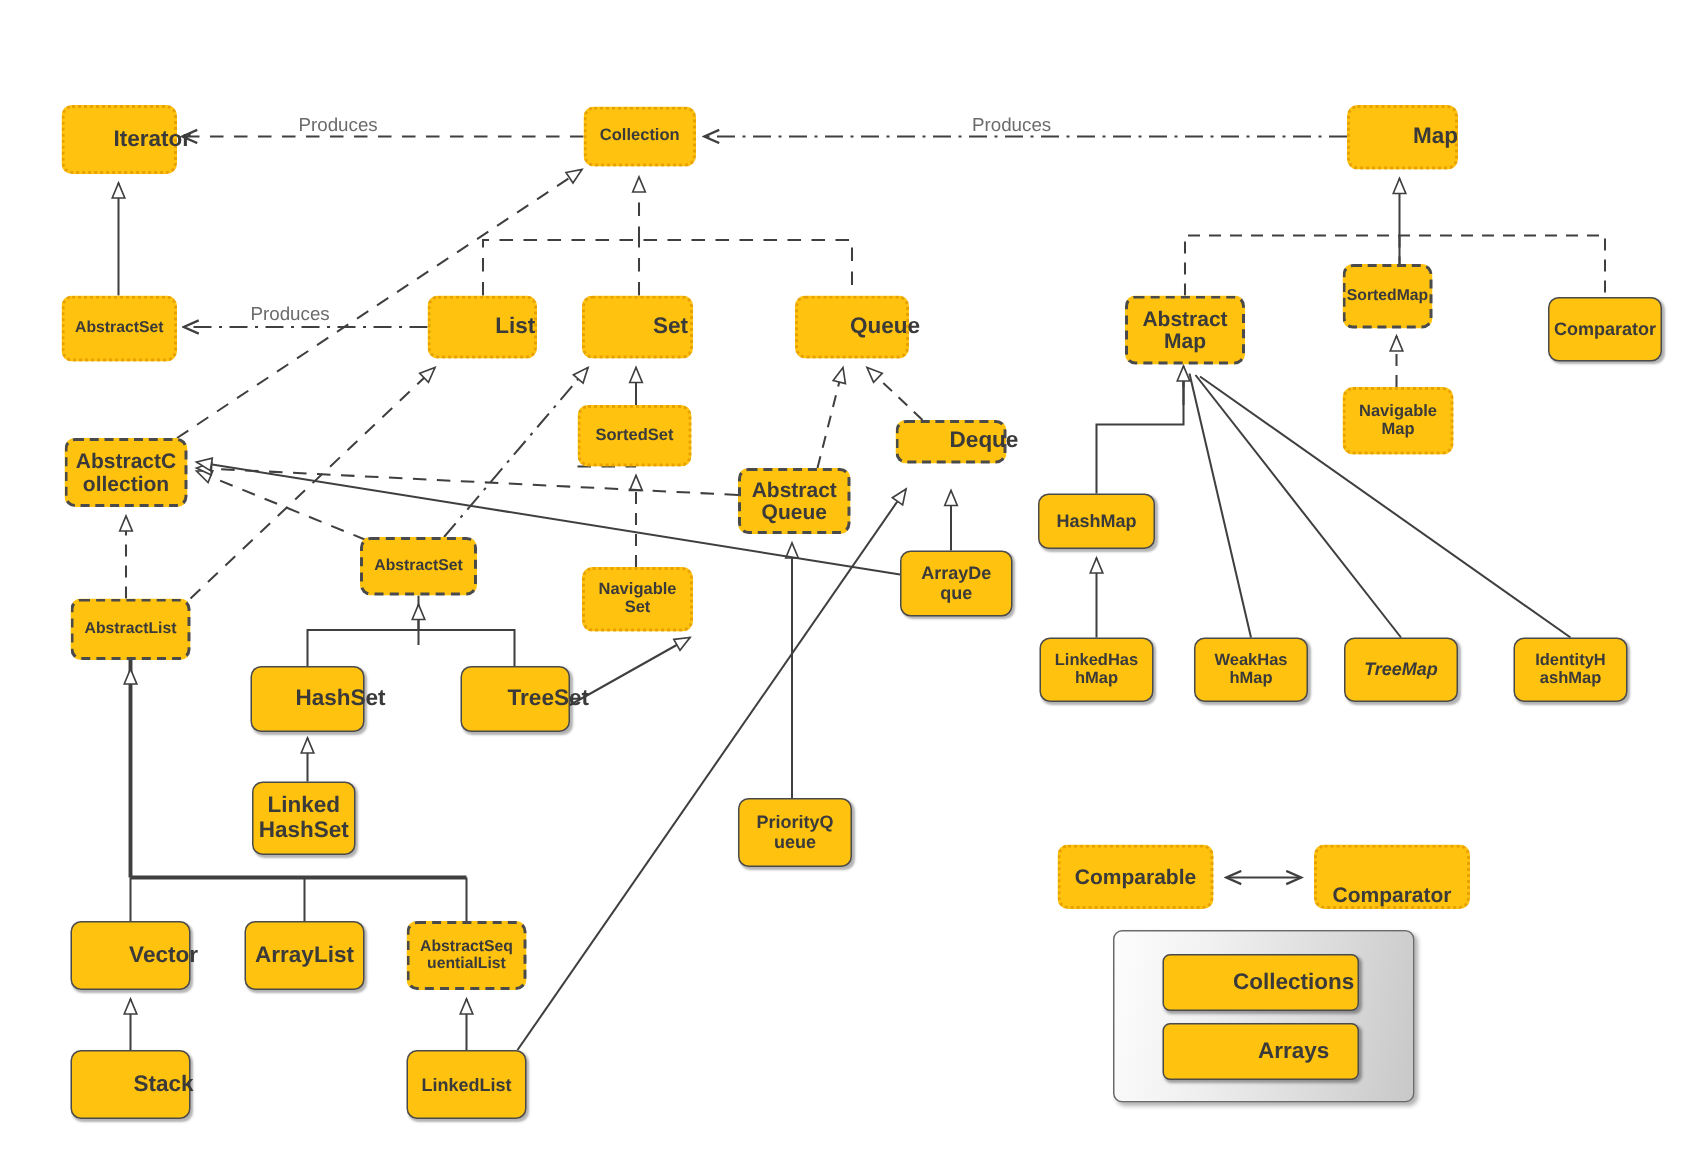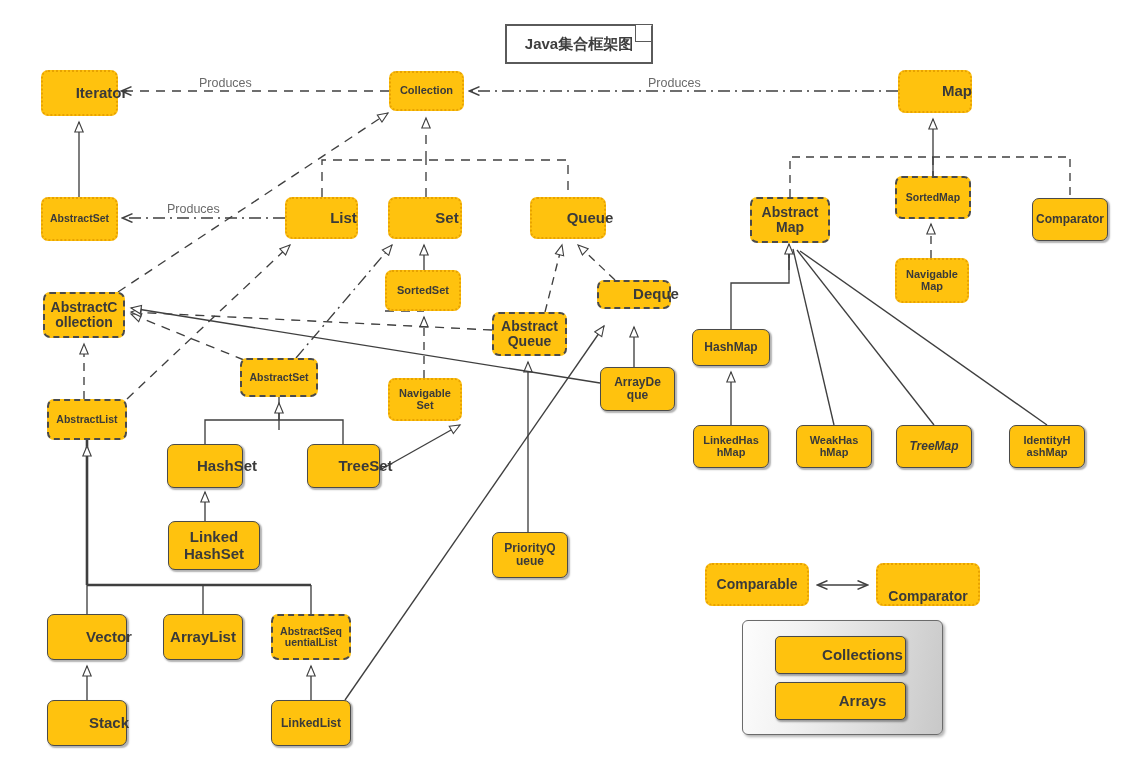--- a/index.html
+++ b/index.html
@@ -120,23 +120,20 @@
       <path d="M834,425 L793,249"></path>
       <path d="M934,425 L797,250"></path>
       <path d="M1047,425 L800,251"></path>
 
       <path d="M731,425 L731,372" marker-end="url(#hollowArrow)"></path>
 
       <path d="M818,585 L867,585" marker-end="url(#openArrow)" marker-start="url(#openArrowStart)"></path>
     </g>
   </svg>
 
-  <div class="note" style="left:505px;top:24px;width:148px;height:40px;font-size:15px;">
-    <span>Java集合框架图</span>
-  </div>
 
   <div class="panel" style="left: 742px; top: 620px; width: 201px; height: 115px;"></div>
 
   <div id="nodes">
       <div class="node iface f16" style="left: 41px; top: 70px; width: 77px; height: 46px;">
         <span style="white-space: pre-line;">Iterator</span>
       </div>
       <div class="node iface f10" style="left: 41px; top: 197px; width: 77px; height: 44px;">
         <span style="white-space: pre-line;">AbstractSet</span>
       </div>
@@ -148,21 +145,21 @@
       </div>
       <div class="node iface f16" style="left: 285px; top: 197px; width: 73px; height: 42px;">
         <span style="white-space: pre-line;">List</span>
       </div>
       <div class="node iface f16" style="left: 388px; top: 197px; width: 74px; height: 42px;">
         <span style="white-space: pre-line;">Set</span>
       </div>
       <div class="node iface f16" style="left: 530px; top: 197px; width: 76px; height: 42px;">
         <span style="white-space: pre-line;">Queue</span>
       </div>
-      <div class="node abst f10" style="left: 895px; top: 176px; width: 76px; height: 43px;">
+      <div class="node abst f10" style="left: 895px; top: 176px; width: 60px; height: 43px;">
         <span style="white-space: pre-line;">SortedMap</span>
       </div>
       <div class="node conc f12" style="left: 1032px; top: 198px; width: 76px; height: 43px;">
         <span style="white-space: pre-line;">Comparator</span>
       </div>
       <div class="node abst f14" style="left: 750px; top: 197px; width: 80px; height: 46px;">
         <span style="white-space: pre-line;">Abstract
 Map</span>
       </div>
       <div class="node iface f11" style="left: 895px; top: 258px; width: 74px; height: 45px;">
@@ -214,21 +211,21 @@
       <div class="node conc f11" style="left: 1009px; top: 425px; width: 76px; height: 43px;">
         <span style="white-space: pre-line;">IdentityH
 ashMap</span>
       </div>
       <div class="node conc f16" style="left: 167px; top: 444px; width: 76px; height: 44px;">
         <span style="white-space: pre-line;">HashSet</span>
       </div>
       <div class="node conc f16" style="left: 307px; top: 444px; width: 73px; height: 44px;">
         <span style="white-space: pre-line;">TreeSet</span>
       </div>
-      <div class="node conc f15" style="left: 168px; top: 521px; width: 92px; height: 49px;">
+      <div class="node conc f15" style="left: 168px; top: 521px; width: 69px; height: 49px;">
         <span style="white-space: pre-line;">Linked
 HashSet</span>
       </div>
       <div class="node conc f12" style="left: 492px; top: 532px; width: 76px; height: 46px;">
         <span style="white-space: pre-line;">PriorityQ
 ueue</span>
       </div>
       <div class="node iface f14" style="left: 705px; top: 563px; width: 104px; height: 43px;">
         <span style="white-space: pre-line;">Comparable</span>
       </div>

